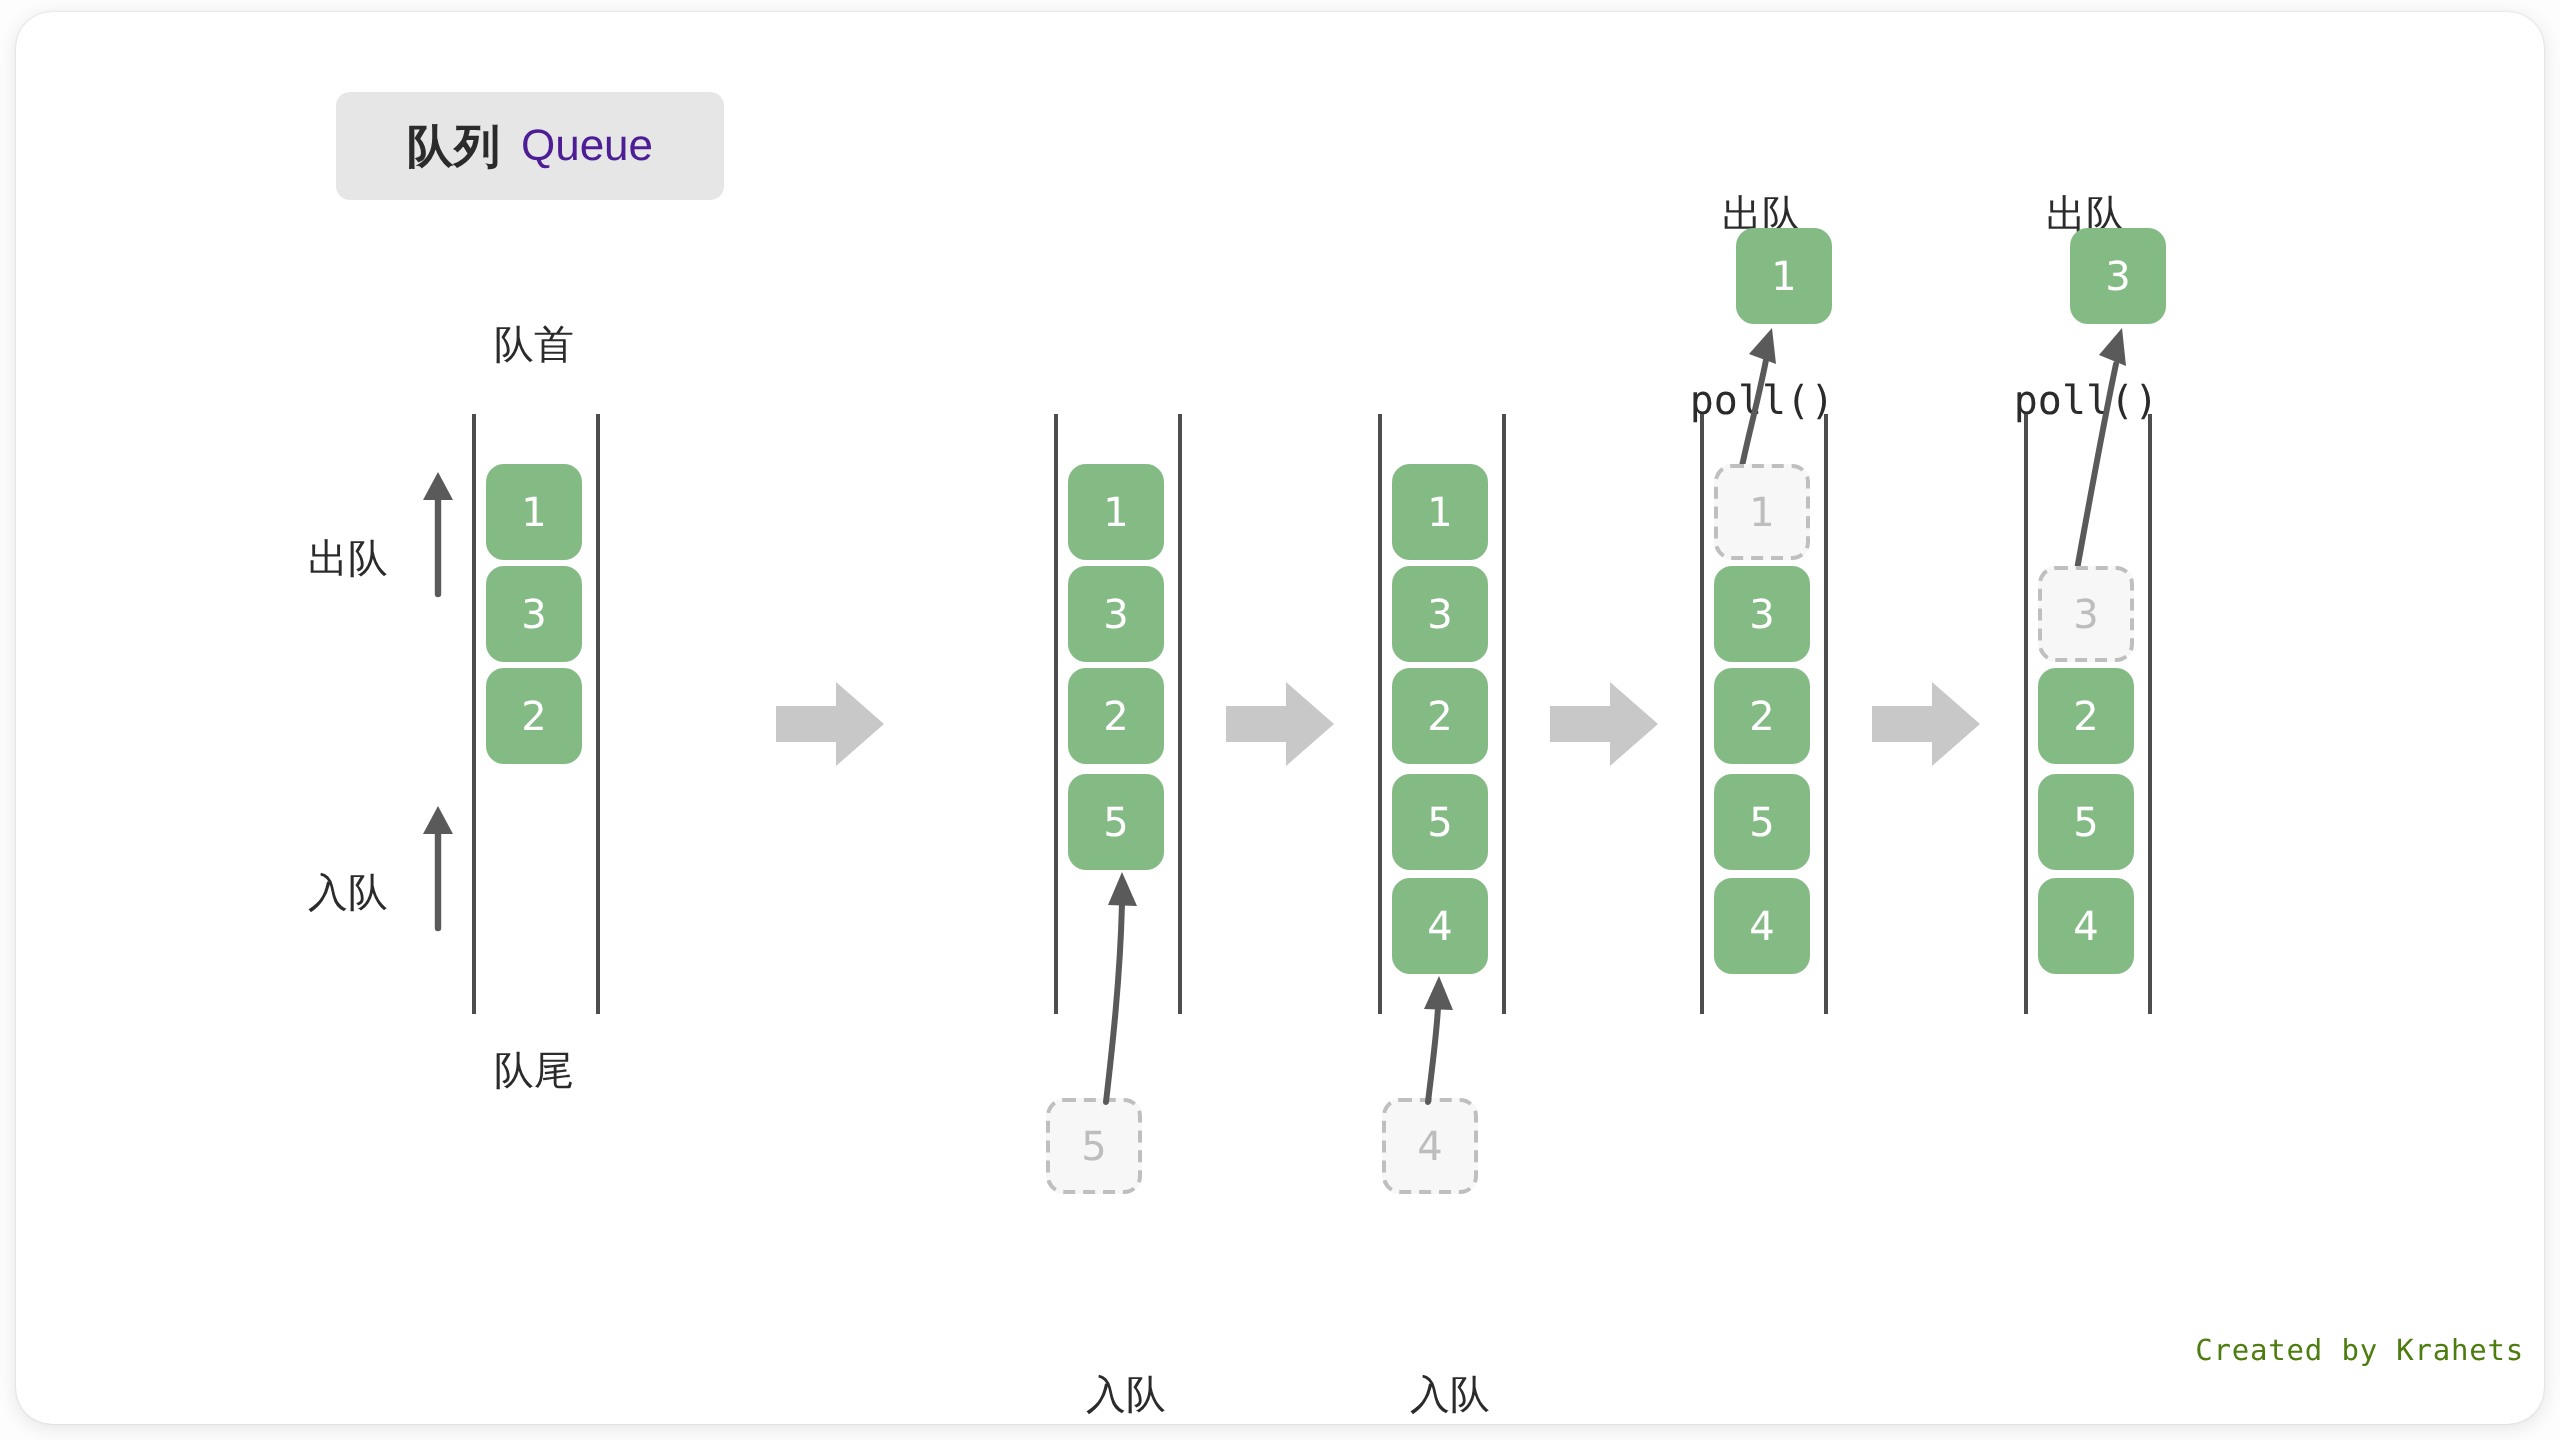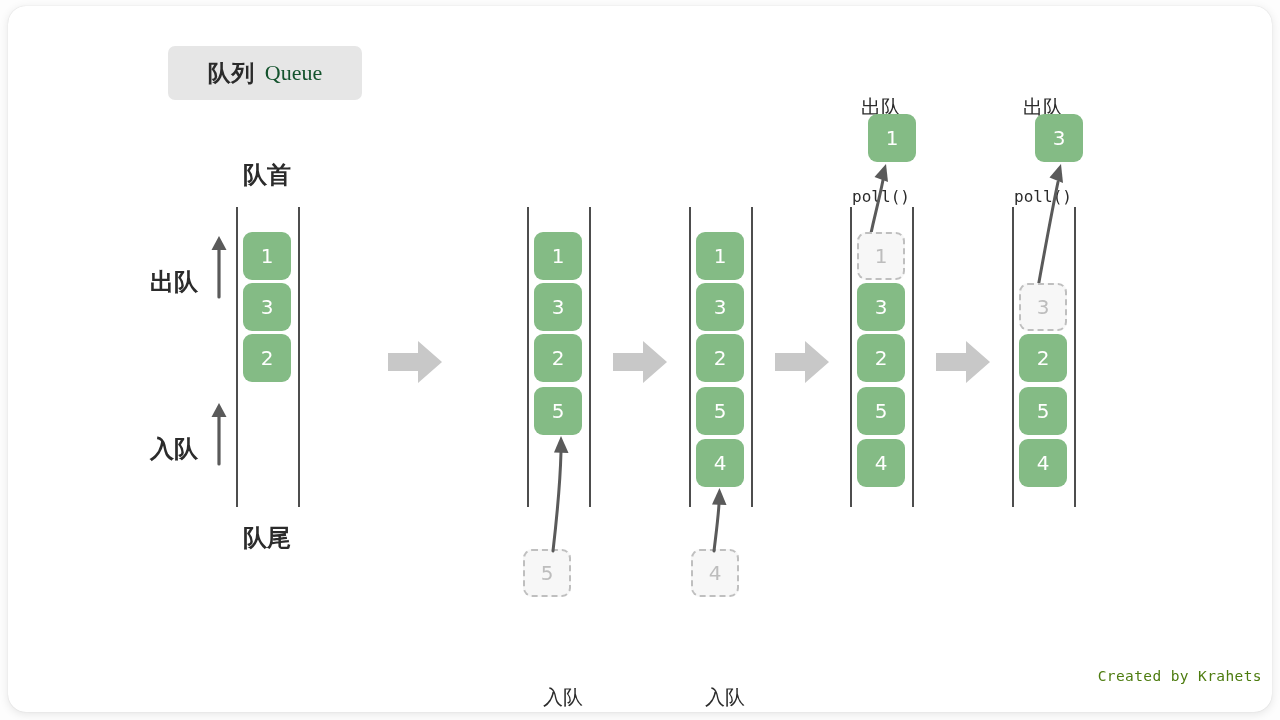--- a/index.html
+++ b/index.html
@@ -47,50 +47,50 @@
     justify-content: center;
     gap: 10px;
   }
   .title-cn {
     font-size: 23px;
     font-weight: bold;
     color: #2b2b2b;
     letter-spacing: 0.5px;
   }
   .title-en {
-    font-family: Liberation Serif, serif;
+    font-family: Liberation Sans, sans-serif;
     font-size: 22px;
-    color: #14532d;
+    color: #4c1d95;
   }
 
   
   .abs-text {
     position: absolute;
     white-space: pre;
     line-height: 1.25;
   }
   .label-bold-cn {
-    font-size: 24px;
-    font-weight: bold;
+    font-size: 20px;
+    font-weight: normal;
     color: #2b2b2b;
     text-align: center;
   }
   .op-label {
     font-size: 20px;
     color: #2b2b2b;
     text-align: center;
     line-height: 1.55;
   }
   .op-label .cn {
     font-family: "DejaVu Sans", "Liberation Sans", sans-serif;
     font-weight: normal;
   }
   .op-label .mono {
     font-family: "DejaVu Sans Mono", "Liberation Mono", monospace;
-    font-size: 16px;
+    font-size: 20px;
   }
 
   
   .rail {
     position: absolute;
     width: 1.6px;
     background: #4d4d4d;
   }
 
   

